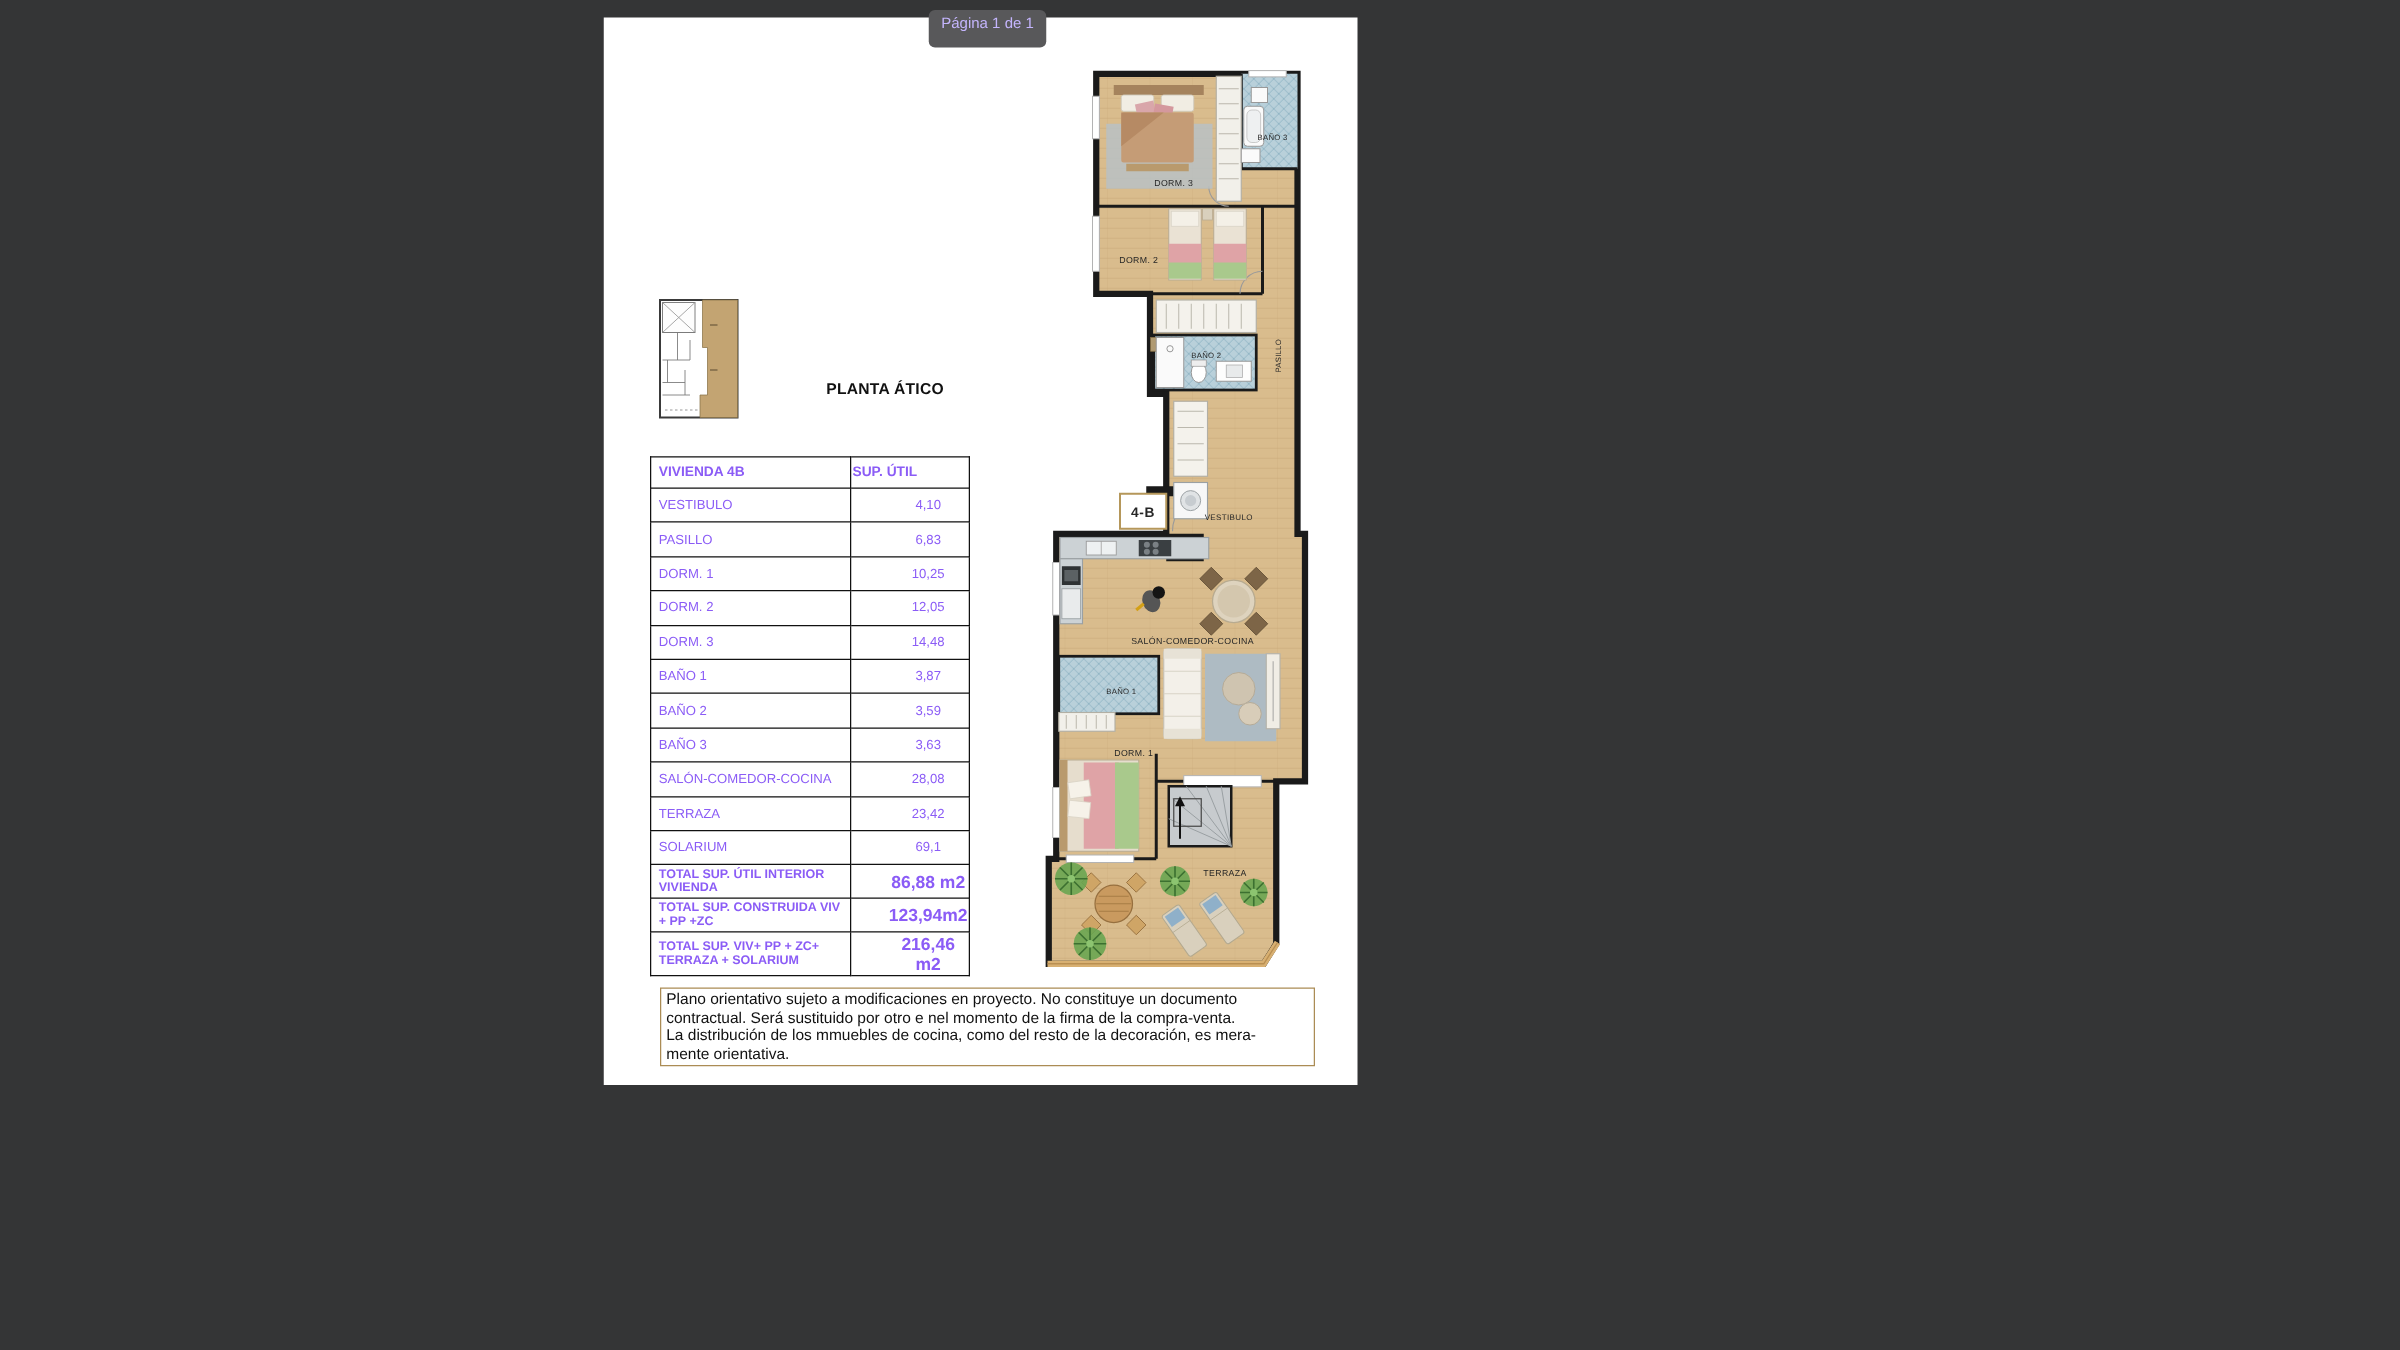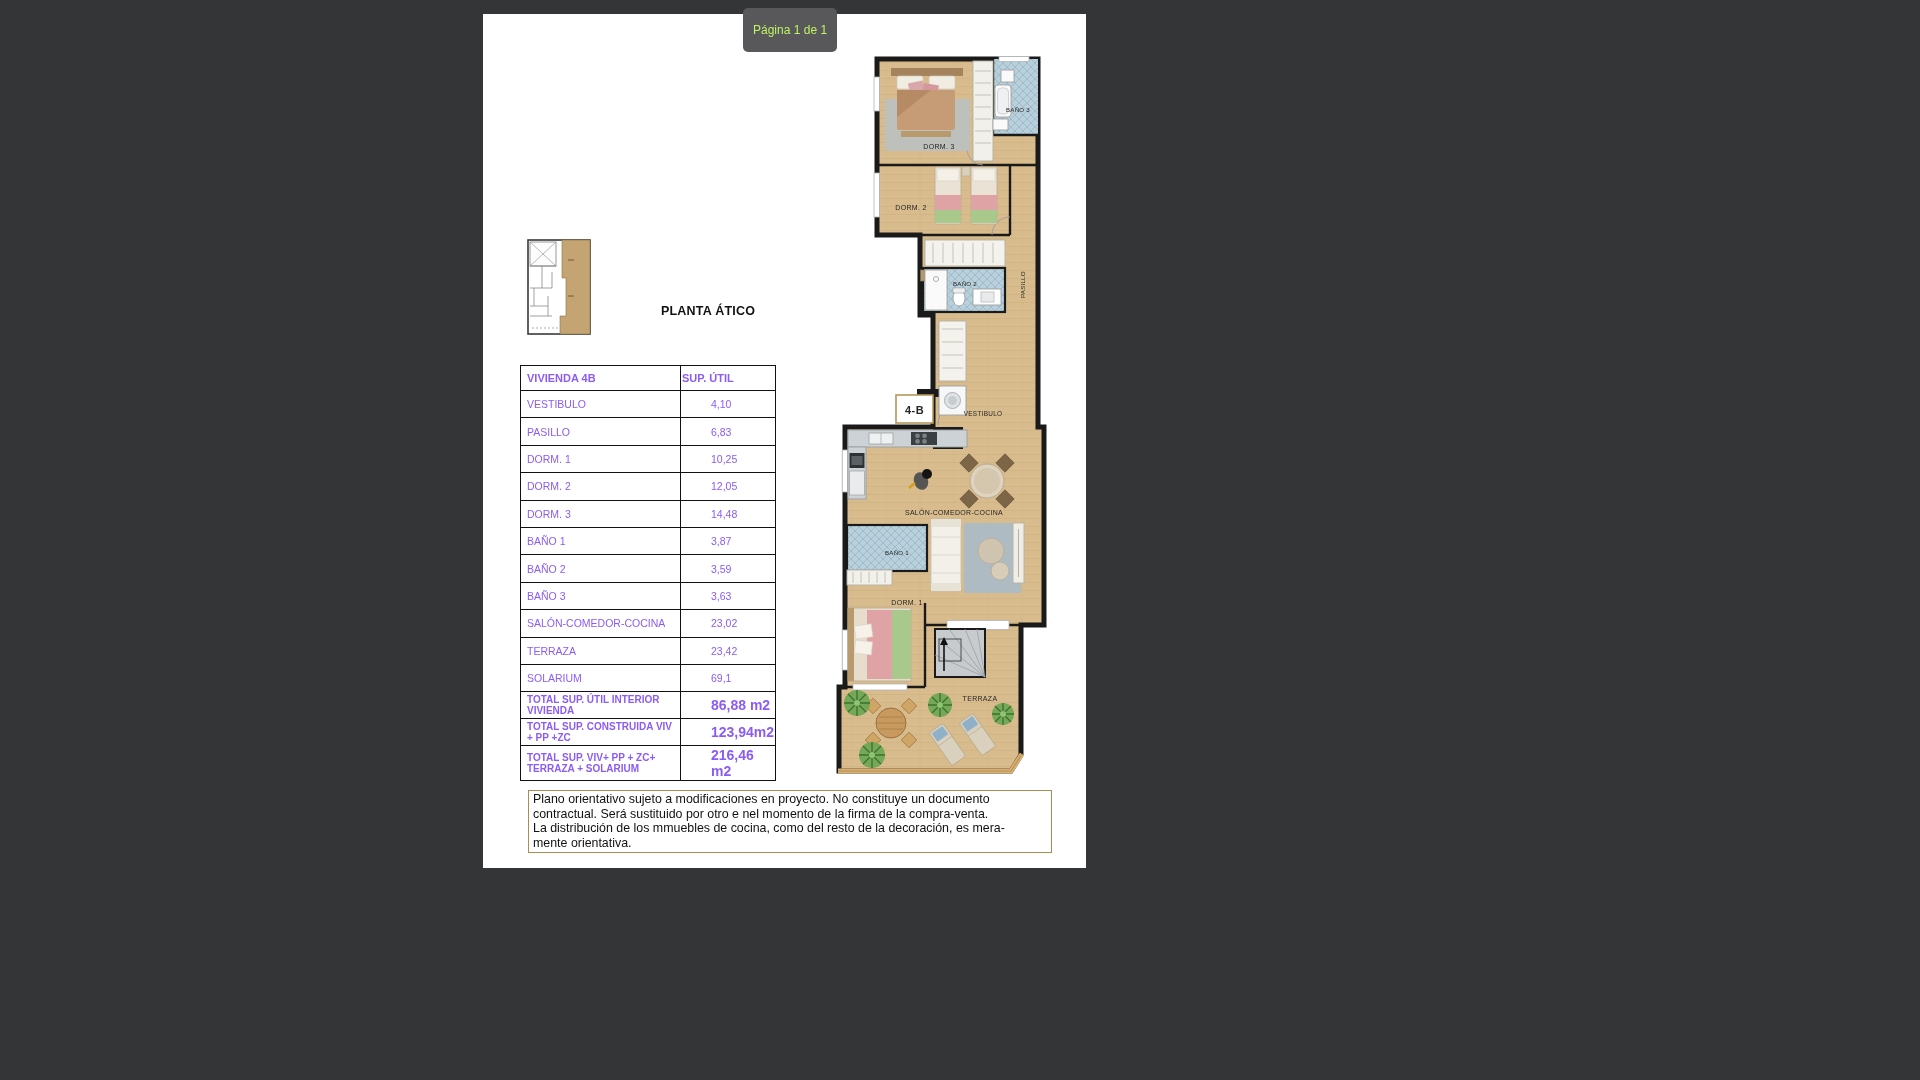--- a/index.html
+++ b/index.html
@@ -1,39 +1,39 @@
 <!DOCTYPE html>
 <html><head>
 <meta charset="utf-8">
 <style>
   html,body{margin:0;padding:0;background:#343536;width:1920px;height:1080px;overflow:hidden;
             font-family:"Liberation Sans",sans-serif;}
   .viewer{position:absolute;inset:0;background:#343536;}
   .page{position:absolute;left:483px;top:14px;width:603px;height:854px;background:#ffffff;}
-  .pill{position:absolute;left:743px;top:8px;height:20px;padding:12px 10px;background:#58585a;
-        border-radius:5px;color:#bef264;font-size:12px;line-height:20px;text-align:center;}
+  .pill{position:absolute;left:743px;top:8px;height:30px;padding:0 10px;background:#58585a;
+        border-radius:5px;color:#c4b5fd;font-size:12px;line-height:20px;text-align:center;}
   .title{position:absolute;left:178px;top:290px;width:120px;font-weight:bold;font-size:12.5px;
          color:#111;letter-spacing:.2px;white-space:nowrap;}
   .keyplan{position:absolute;left:39px;top:222px;width:77px;height:103px;}
   .plan{position:absolute;left:352px;top:41px;width:215px;height:730px;}
   .plan text{font-family:"Liberation Sans",sans-serif;fill:#262626;}
   .lbl-room{font-size:7px;letter-spacing:.3px;}
   .lbl-bath{font-size:6.2px;letter-spacing:.2px;}
   .lbl-sm{font-size:6.4px;letter-spacing:.3px;}
   .lbl-unit{font-size:11px;font-weight:bold;letter-spacing:.5px;}
   table.areas{position:absolute;left:37px;top:351px;border-collapse:collapse;table-layout:fixed;
               color:#8b5cf6;}
   .areas col.c1{width:160px;}.areas col.c2{width:76px;}
   .areas th,.areas td{border:1.6px solid #111;overflow:hidden;}
   .areas th{height:22px;font-size:11px;}
   .areas th.lbl{text-align:left;padding-left:6px;}
   .areas th.val{text-align:left;}
   .areas td{height:24.4px;font-size:10.5px;}
   .areas td.lbl{padding-left:6px;text-align:left;}
-  .areas td.val{text-align:left;padding-left:30px;}
+  .areas td.val{text-align:center;padding-left:30px;}
   .areas tr.total td{font-weight:bold;font-size:10px;line-height:1.15;height:24px;}
   .areas tr.total td.lbl{padding:1px 2px 1px 6px;}
   .areas tr.total td.val{font-size:14px;}
   .disclaimer{position:absolute;left:45px;top:776px;width:505px;border:1.2px solid #ab8c55;
               padding:1px 13px 2px 4px;font-size:12.4px;line-height:14.6px;color:#111;}
 </style>
 </head>
 <body>
 
 <div class="viewer">
@@ -91,21 +91,21 @@
         <tr>
             <td class="lbl">BAÑO 2</td>
             <td class="val">3,59</td>
           </tr>
         <tr>
             <td class="lbl">BAÑO 3</td>
             <td class="val">3,63</td>
           </tr>
         <tr>
             <td class="lbl">SALÓN-COMEDOR-COCINA</td>
-            <td class="val">23,02</td>
+            <td class="val">28,08</td>
           </tr>
         <tr>
             <td class="lbl">TERRAZA</td>
             <td class="val">23,42</td>
           </tr>
         <tr>
             <td class="lbl">SOLARIUM</td>
             <td class="val">69,1</td>
           </tr>
         <tr class="total">

